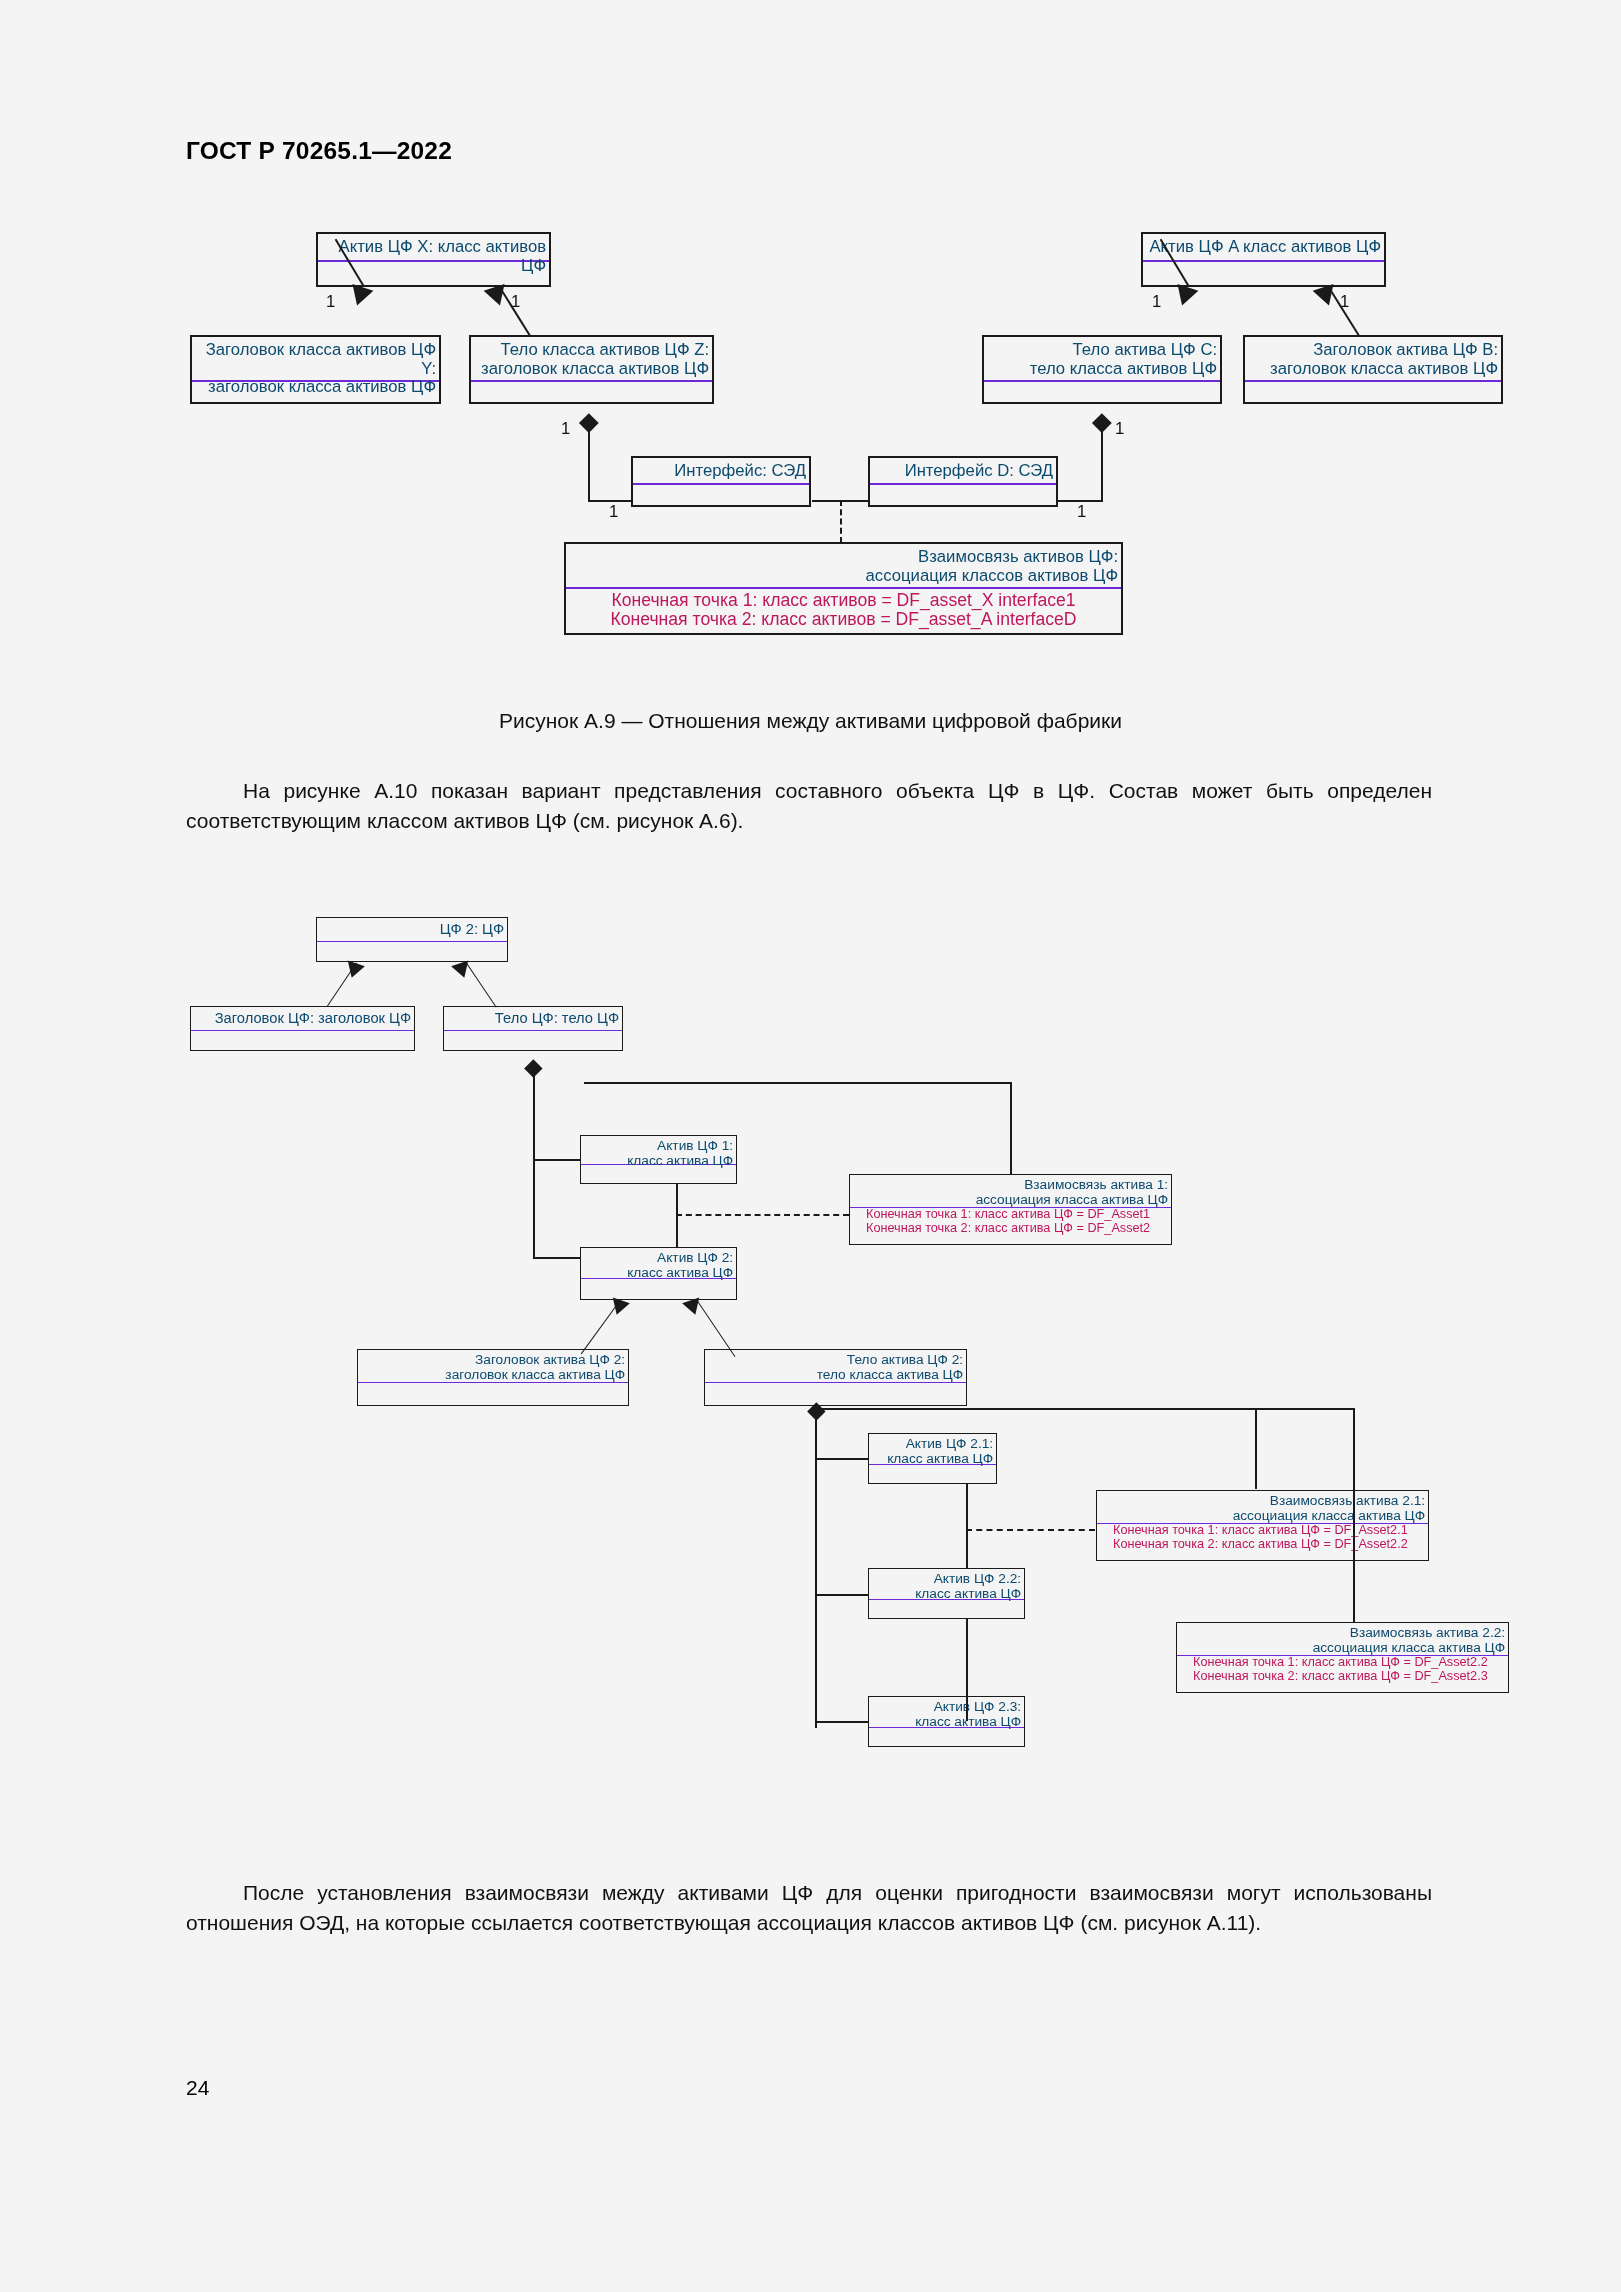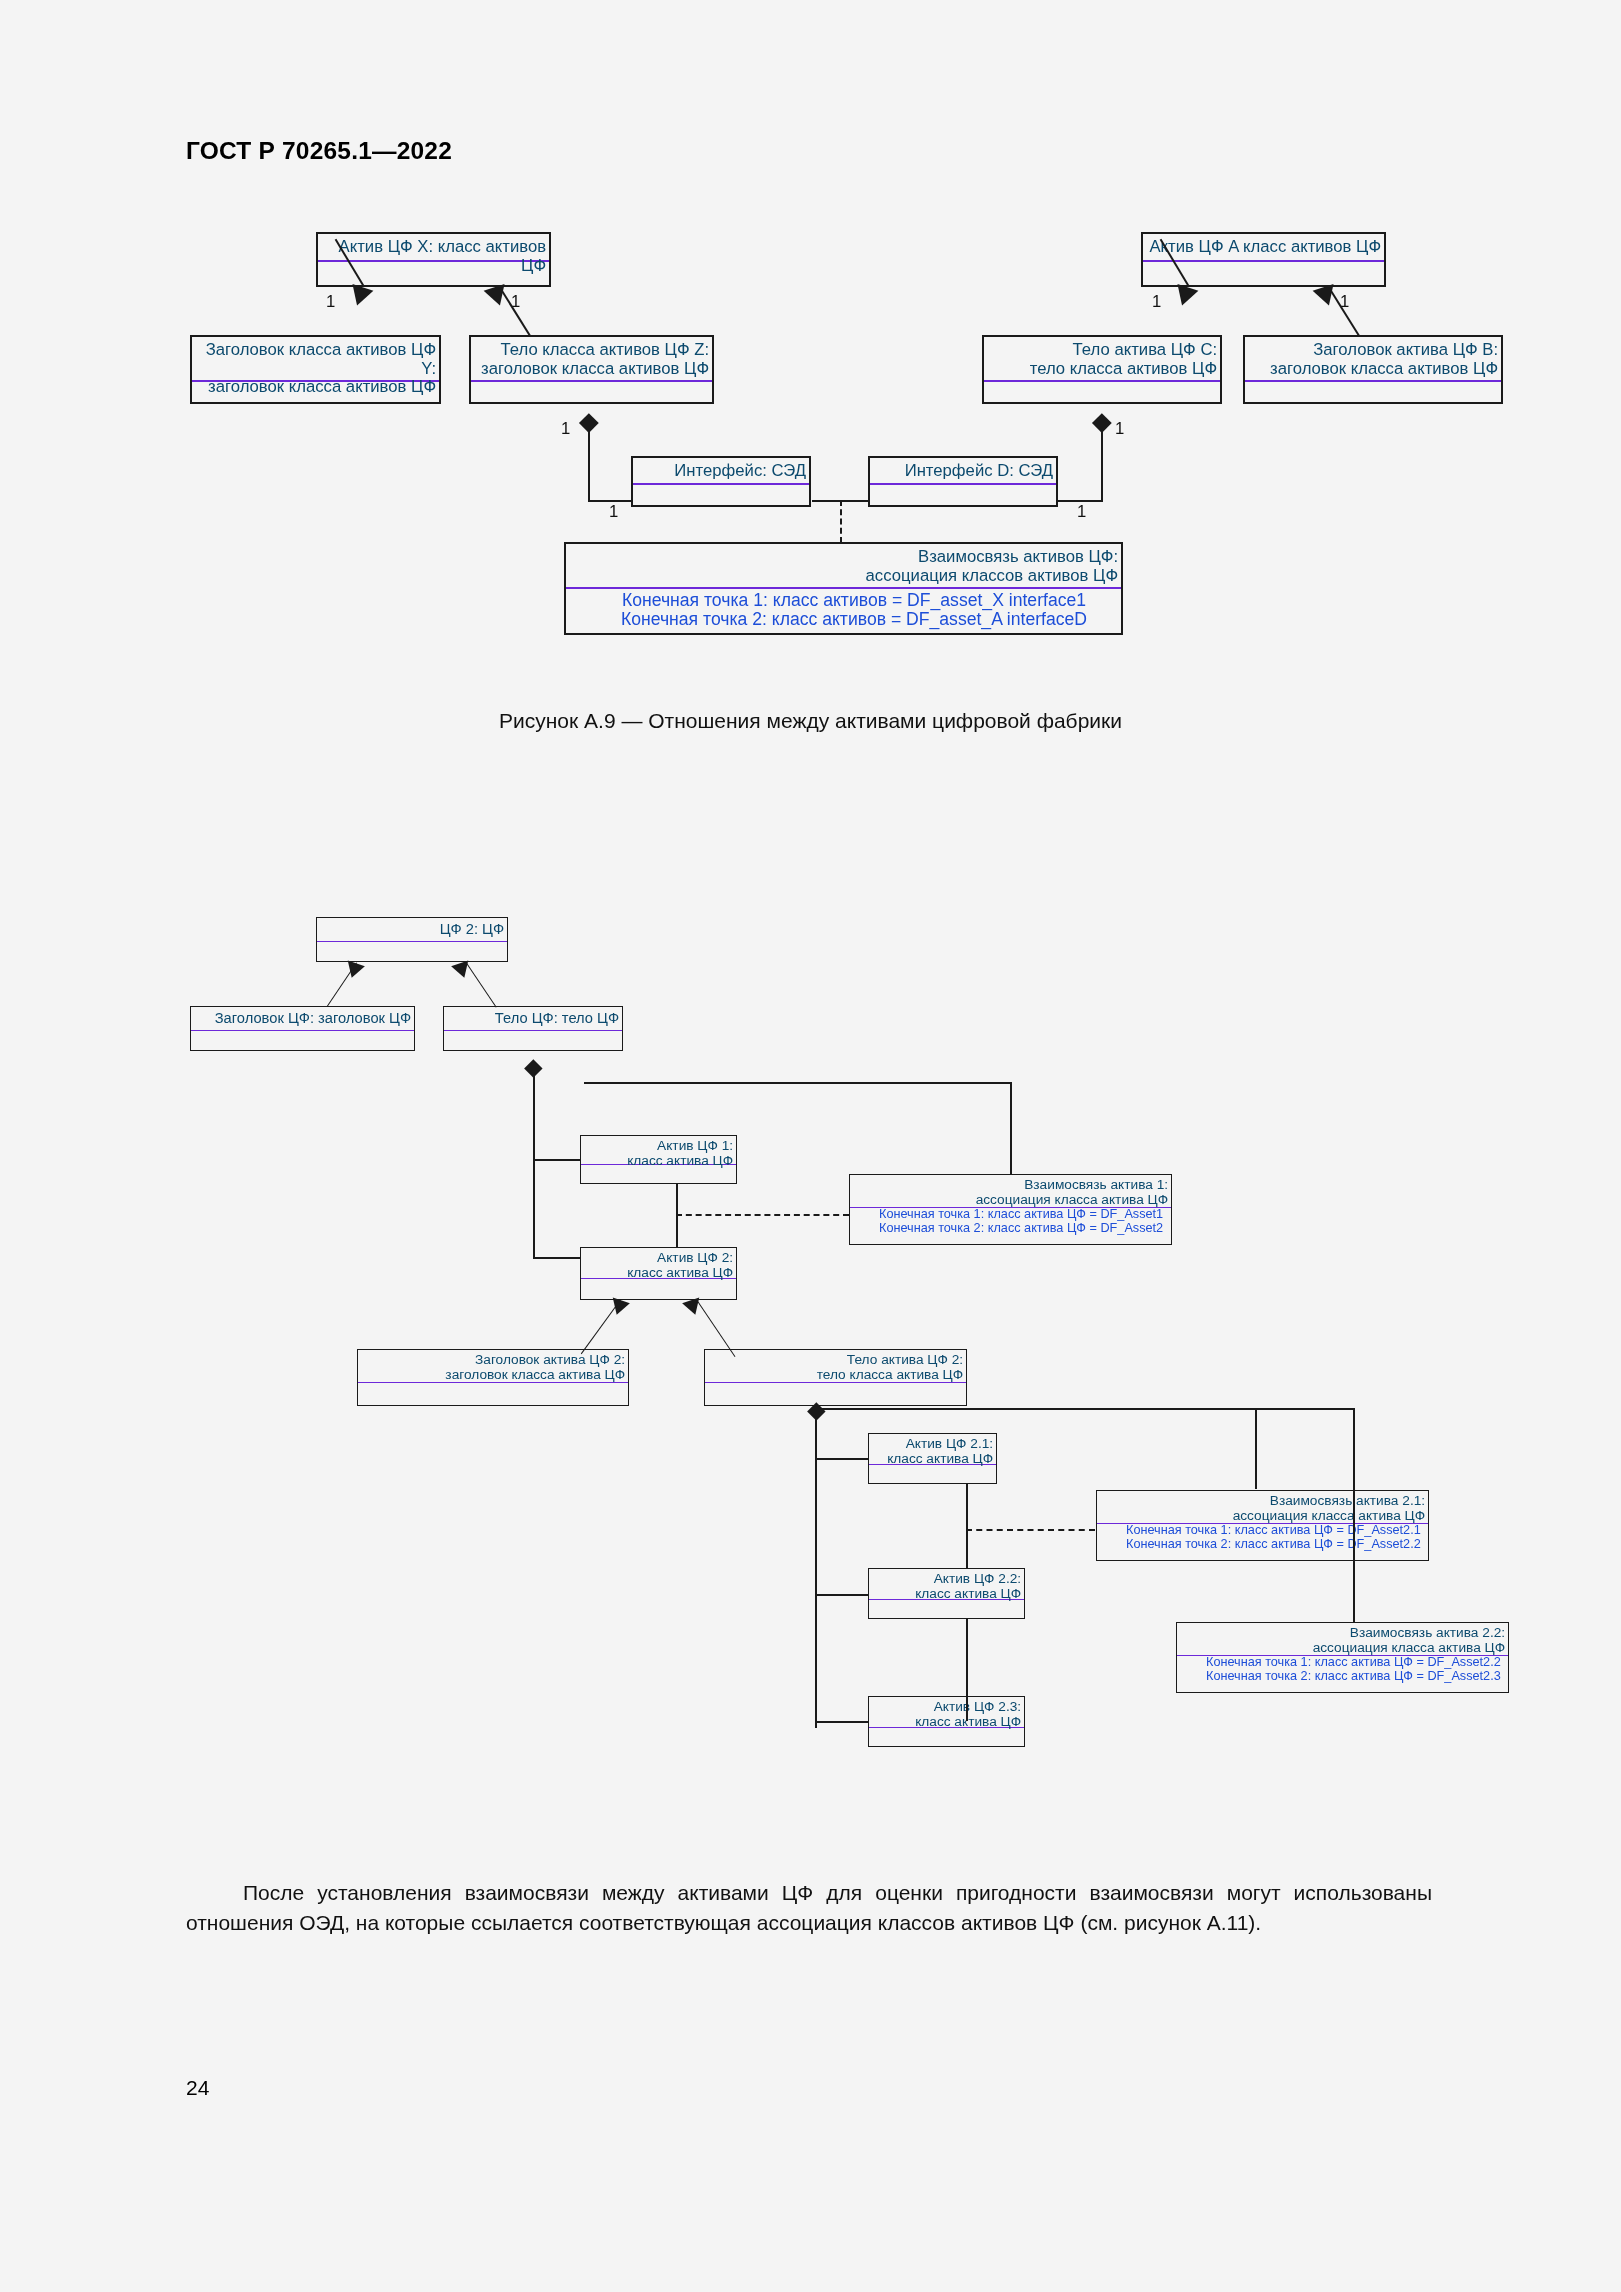--- a/index.html
+++ b/index.html
@@ -69,25 +69,24 @@
     line-height: 1.12;
     padding: 1px 2.9px;
     white-space: pre-line;
   }
   .uml .compartment {
     box-sizing: border-box;
   }
   .uml .row {
     box-sizing: border-box;
     text-align: left;
-    color: #1d4ed8;
-    padding: 0 8px;
+    color: #be185d;
+    padding: 0 16px;
     line-height: 1.1;
     white-space: nowrap;
-    margin-left: 21px;
   }
   .uml.thin { border-width: 1.6px; }
   .uml.thin .hdr { border-bottom-width: 1.6px; }
 
   
   .ln {
     position: absolute;
     background: #1a1a1a;
   }
   .ln.h { height: 2px; }
@@ -222,20 +221,23 @@
     <div class="ln h" style="left:1057px; top:500px; width:46px;"></div>
     <div class="mult" style="left:1115px; top:419px;">1</div>
     <div class="mult" style="left:1077px; top:502px;">1</div>
 
     <div class="ln h" style="left:812px; top:500px; width:57px;"></div>
     <div class="dashed-v" style="left:840px; top:500px; height:43px;"></div>
   </div>
 
   <div class="fig-caption" style="top:709px;">Рисунок А.9 — Отношения между активами цифровой фабрики</div>
 
+  <div class="para" style="left:186px; top:776px; width:1246px;">
+    <span class="indent"></span><span>На рисунке А.10 показан вариант представления составного объекта ЦФ в ЦФ. Состав может быть определен соответствующим классом активов ЦФ (см. рисунок А.6).</span>
+  </div>
 
   <div>
 
     <div class="uml thin" style="left:316px; top:917px; width:192px; height:45px;">
       <div class="hdr" style="height:23.5px; font-size:14.7px; padding-top:2.9px;">ЦФ 2: ЦФ</div>
       <div class="compartment" style="height:19.6px;"></div>
     </div>
 
     <div class="uml thin" style="left:190px; top:1006px; width:225px; height:45px;">
       <div class="hdr" style="height:23.5px; font-size:14.7px; padding-top:2.9px;">Заголовок ЦФ: заголовок ЦФ</div>

